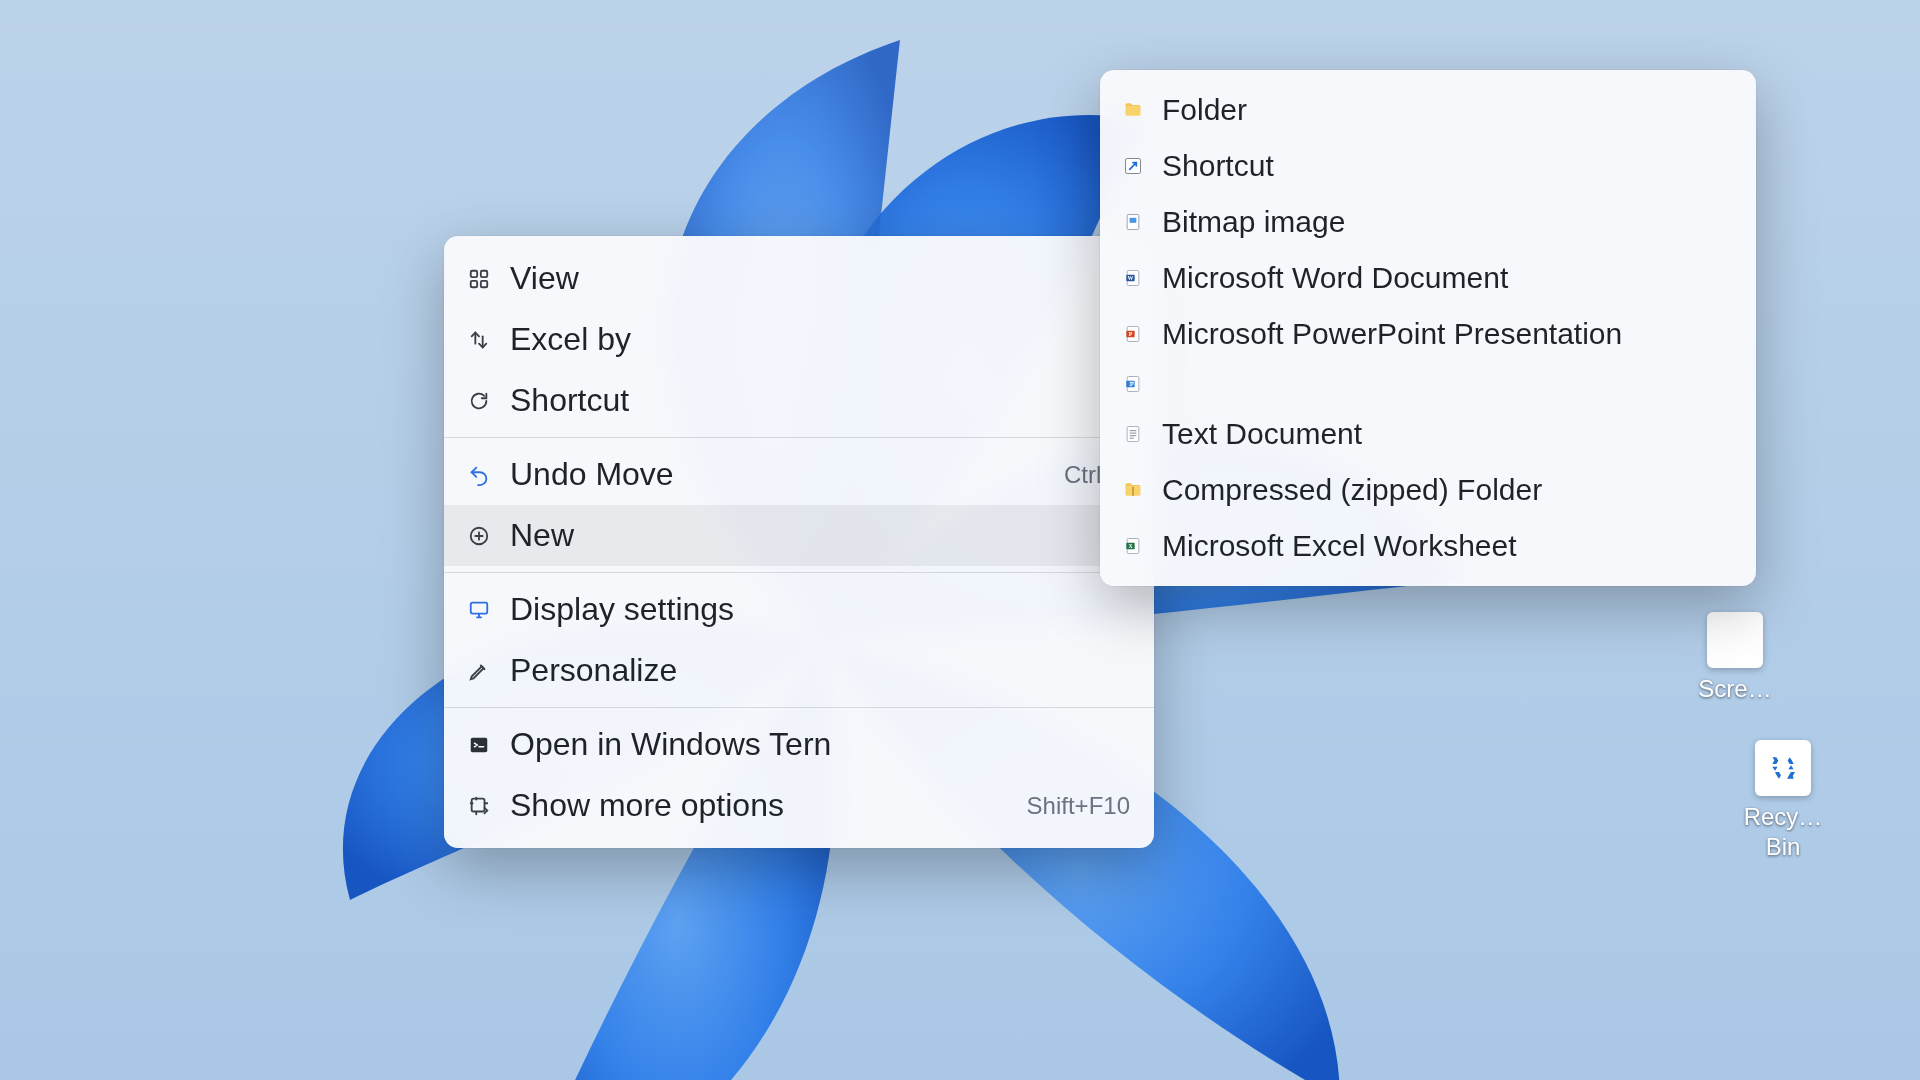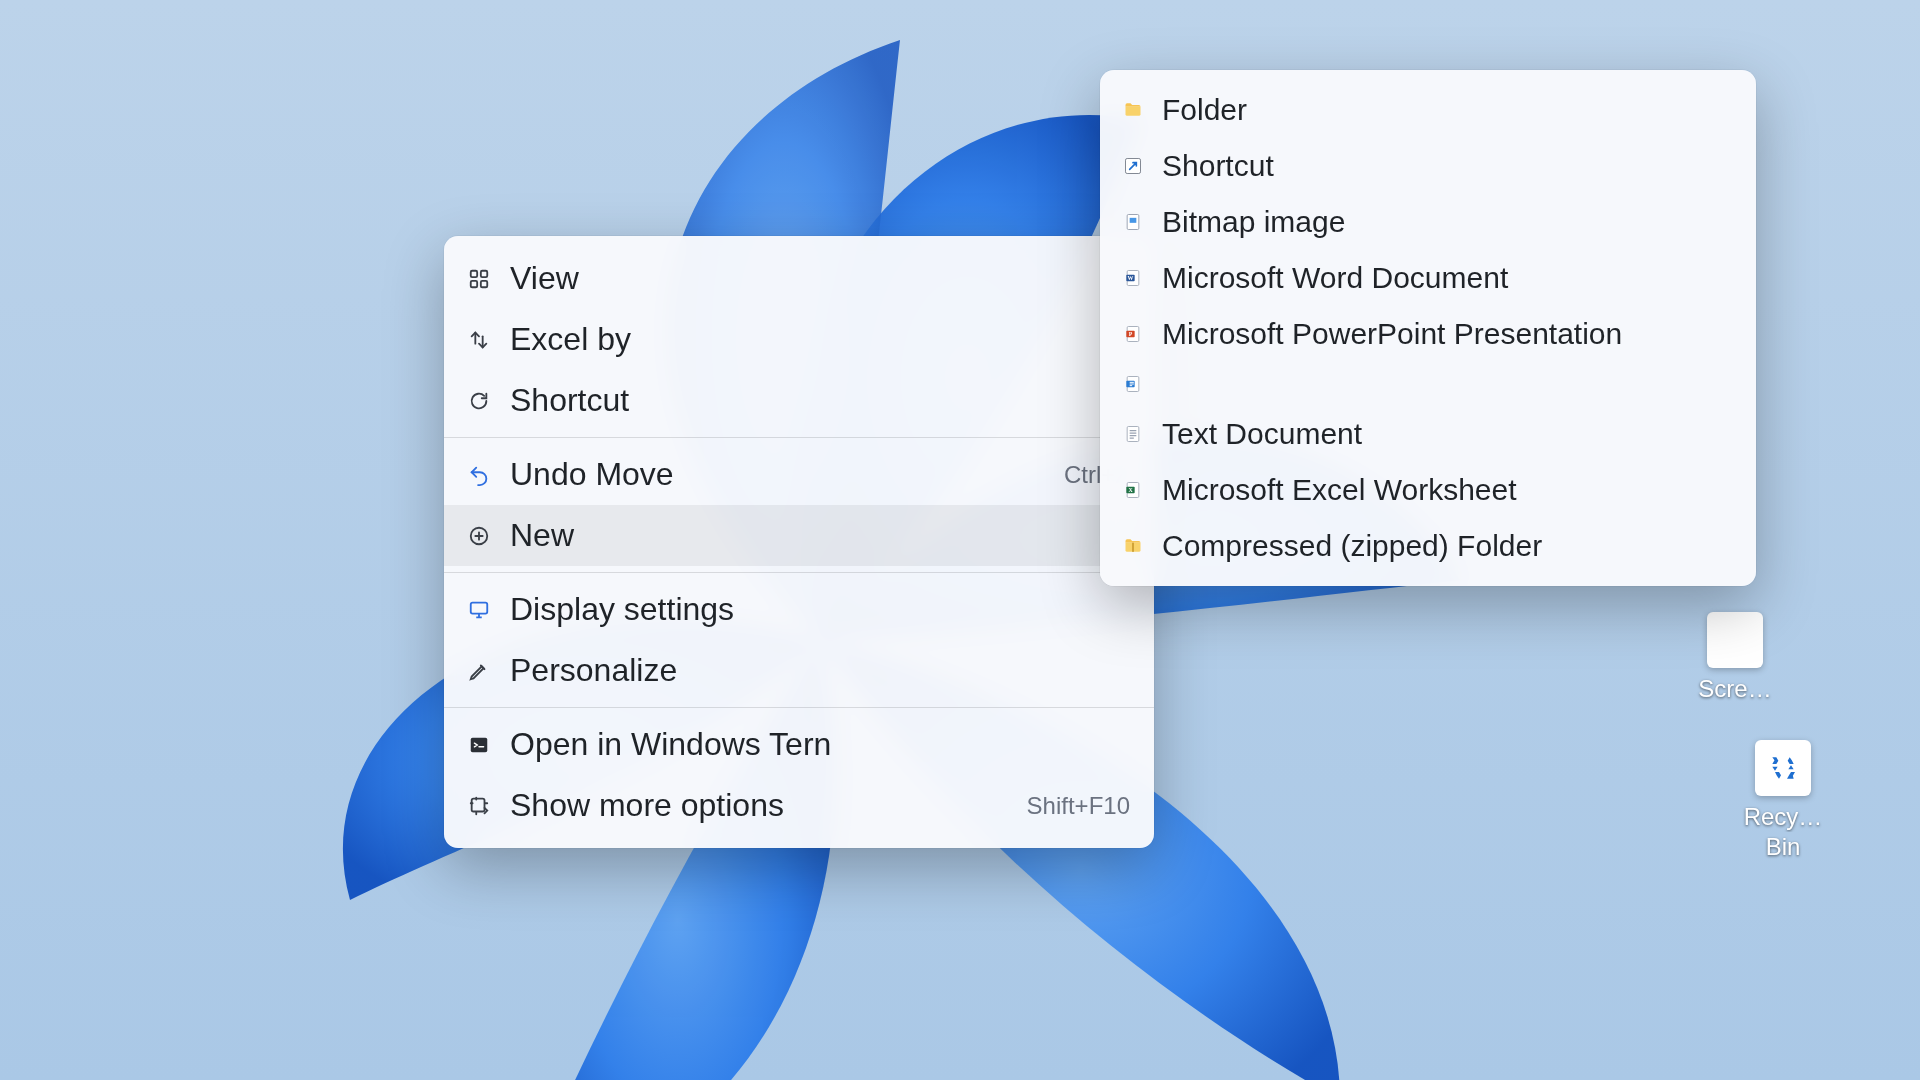--- a/index.html
+++ b/index.html
@@ -283,31 +283,31 @@
           <rect x="5" y="3" width="14" height="18" rx="1.5" fill="#fff" stroke="#9aa3b2"></rect>
           <path d="M8 8h8M8 11h8M8 14h8M8 17h5" stroke="#9aa3b2" stroke-width="1.4"></path>
         </svg>
     </span>
     <span class="txt">Text Document</span>
   </div>
 
   <div class="item">
     <span class="icon">
       <svg width="20" height="20" viewBox="0 0 24 24">
-          <rect x="5" y="3" width="14" height="18" rx="1.5" fill="#fff" stroke="#9aa3b2"></rect>
-          <rect x="4" y="8" width="10" height="8" rx="1" fill="#217346"></rect>
-          <text x="9" y="14.5" text-anchor="middle" font-size="7" fill="#fff" font-family="Segoe UI" font-weight="700">X</text>
-        </svg>
-    </span>
-    <span class="txt">Microsoft Excel Worksheet</span>
-  </div>
-
-  <div class="item">
-    <span class="icon">
-      <svg width="20" height="20" viewBox="0 0 24 24">
           <path fill="#f6c453" d="M3 6a2 2 0 0 1 2-2h4l2 2h8a2 2 0 0 1 2 2v0H3z"></path>
           <path fill="#f8d26a" d="M3 8h18v9a2 2 0 0 1-2 2H5a2 2 0 0 1-2-2z"></path>
           <rect x="11" y="8" width="2" height="11" fill="#c99a2e"></rect>
         </svg>
     </span>
     <span class="txt">Compressed (zipped) Folder</span>
   </div>
+
+  <div class="item">
+    <span class="icon">
+      <svg width="20" height="20" viewBox="0 0 24 24">
+          <rect x="5" y="3" width="14" height="18" rx="1.5" fill="#fff" stroke="#9aa3b2"></rect>
+          <rect x="4" y="8" width="10" height="8" rx="1" fill="#217346"></rect>
+          <text x="9" y="14.5" text-anchor="middle" font-size="7" fill="#fff" font-family="Segoe UI" font-weight="700">X</text>
+        </svg>
+    </span>
+    <span class="txt">Microsoft Excel Worksheet</span>
+  </div>
 </div>
 
 </body></html>

